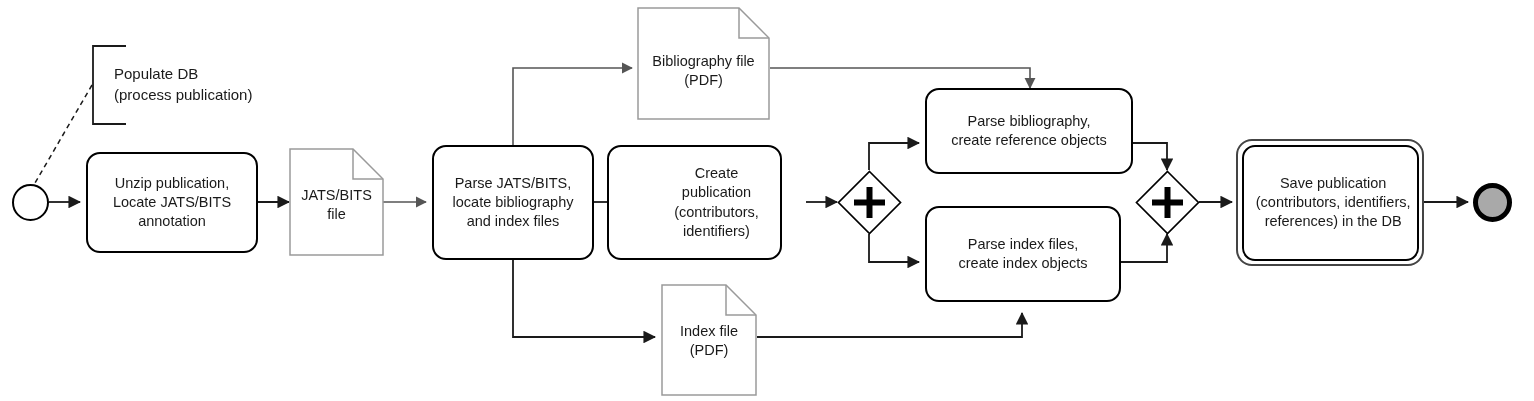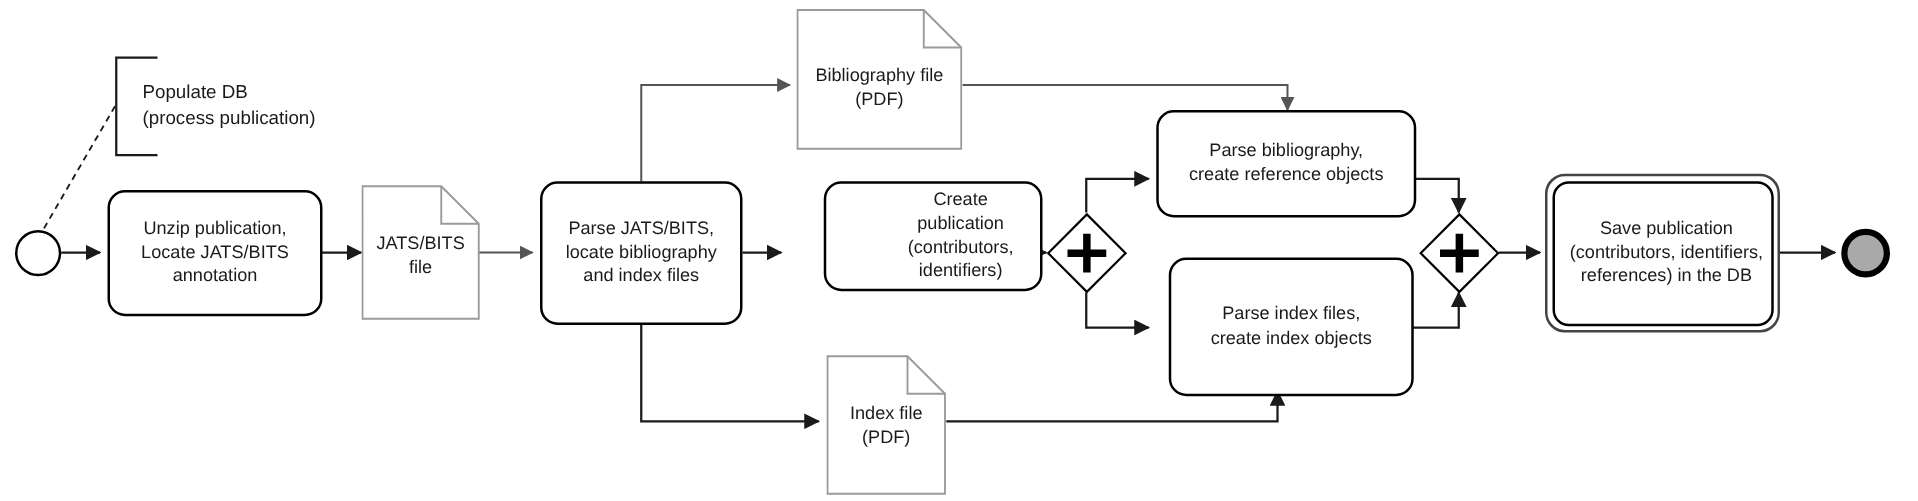--- a/index.html
+++ b/index.html
@@ -199,39 +199,39 @@
 
   <div class="node docnode" style="left:637px; top:7px; width:133px; height:113px;">
     <svg width="133" height="113" viewBox="0 0 133 113">
       <path d="M 1 1 L 102 1 L 132 31 L 132 112 L 1 112 Z" fill="#ffffff" stroke="#9a9a9a" stroke-width="1.5" stroke-linejoin="miter"></path>
       <path d="M 102 1 L 102 31 L 132 31" fill="none" stroke="#9a9a9a" stroke-width="1.5"></path>
     </svg>
     <div class="label" style="top:45px;">Bibliography file
 (PDF)</div>
   </div>
 
-  <div class="node task" style="left:659px; top:145px; width:175px; height:88px;padding-left:44px;">
+  <div class="node task" style="left:607px; top:145px; width:175px; height:115px;padding-left:44px;">
     <div class="label">Create publication
 (contributors,
 identifiers)</div>
   </div>
 
   <div class="node gateway" style="left:837px; top:170px; width:65px; height:65px;">
     <svg width="65" height="65" viewBox="0 0 65 65">
       <path d="M 32.5 1.5 L 63.5 32.5 L 32.5 63.5 L 1.5 32.5 Z" fill="#ffffff" stroke="#000000" stroke-width="1.7"></path>
       <path d="M 32.5 17 L 32.5 48 M 17 32.5 L 48 32.5" stroke="#000000" stroke-width="6" stroke-linecap="butt"></path>
     </svg>
   </div>
 
   <div class="node task" style="left:925px; top:88px; width:208px; height:86px;">
     <div class="label">Parse bibliography,
 create reference objects</div>
   </div>
 
-  <div class="node task" style="left:925px; top:206px; width:196px; height:111px;margin-left:10px;">
+  <div class="node task" style="left:925px; top:206px; width:196px; height:96px;">
     <div class="label">Parse index files,
 create index objects</div>
   </div>
 
   <div class="node docnode" style="left:661px; top:284px; width:96px; height:112px;">
     <svg width="96" height="112" viewBox="0 0 96 112">
       <path d="M 1 1 L 65 1 L 95 31 L 95 111 L 1 111 Z" fill="#ffffff" stroke="#9a9a9a" stroke-width="1.5" stroke-linejoin="miter"></path>
       <path d="M 65 1 L 65 31 L 95 31" fill="none" stroke="#9a9a9a" stroke-width="1.5"></path>
     </svg>
     <div class="label" style="top:38px;">Index file

